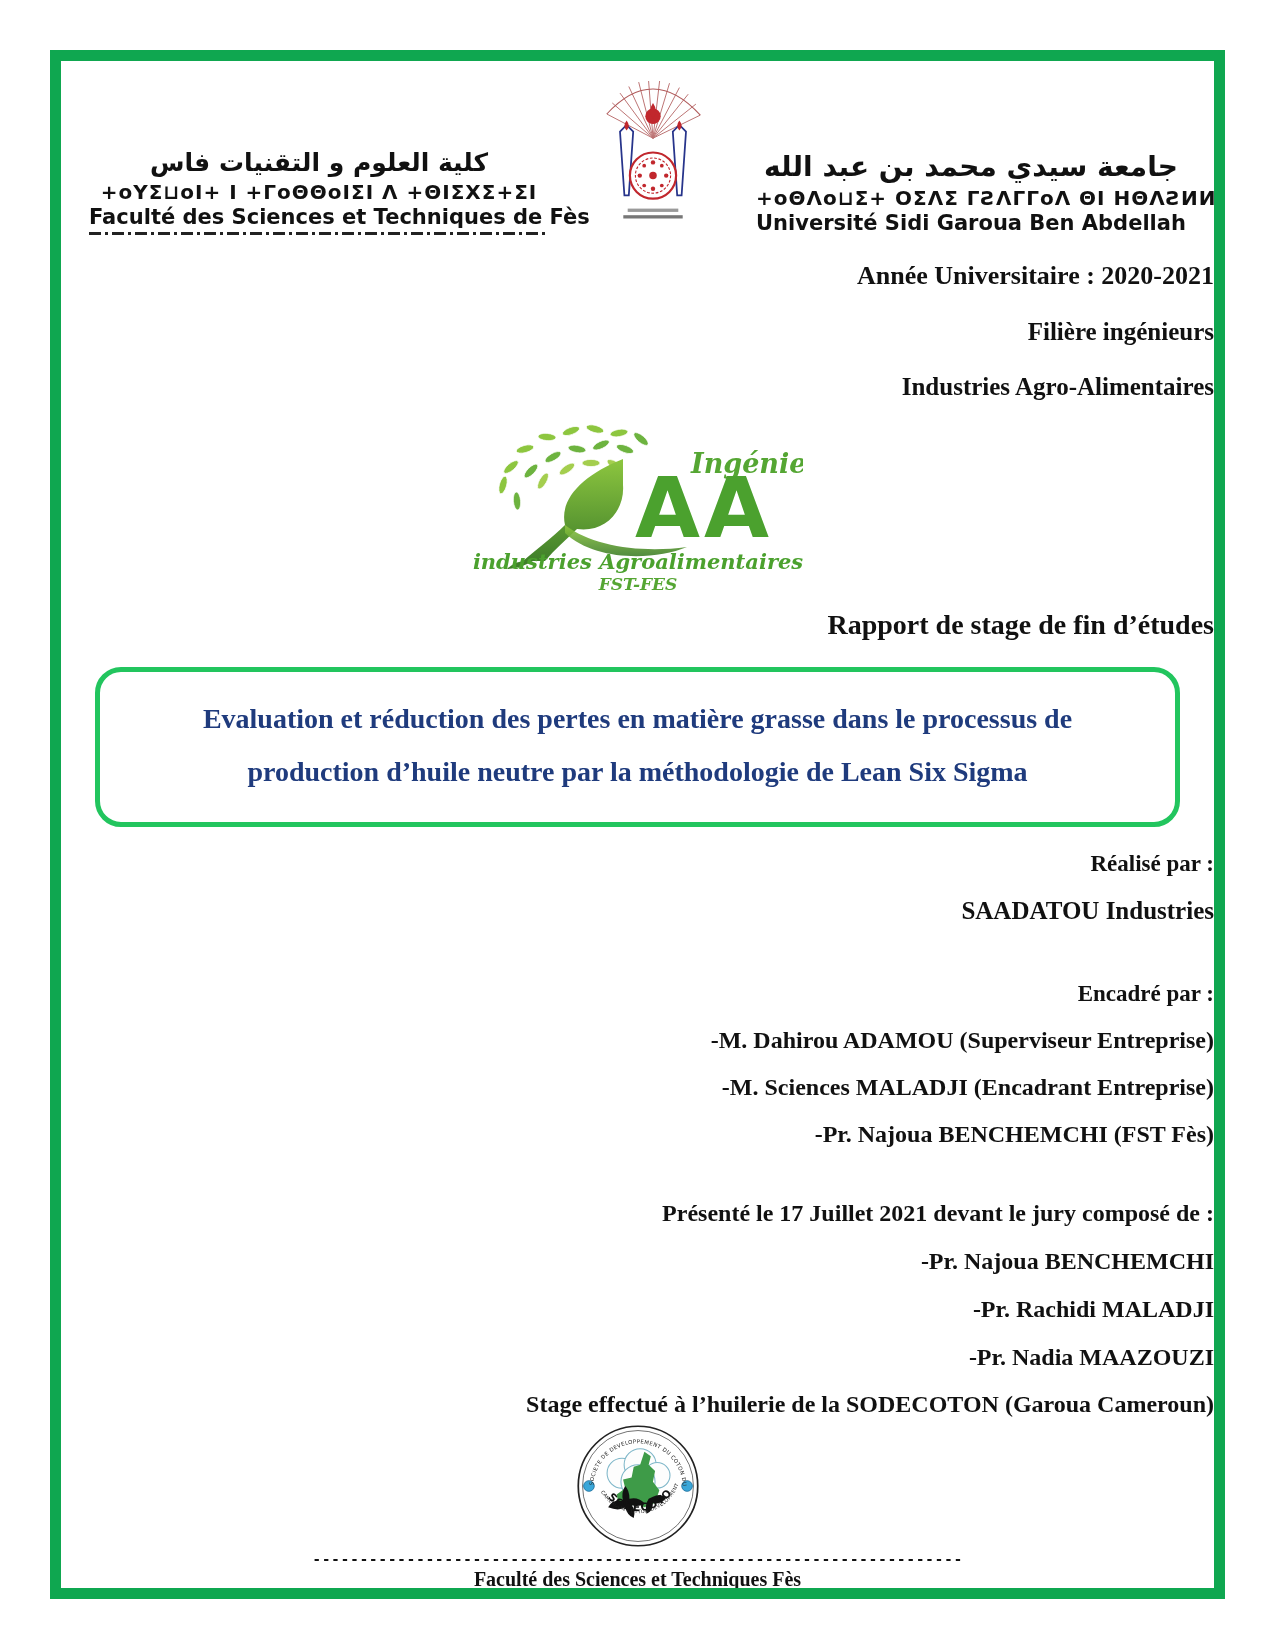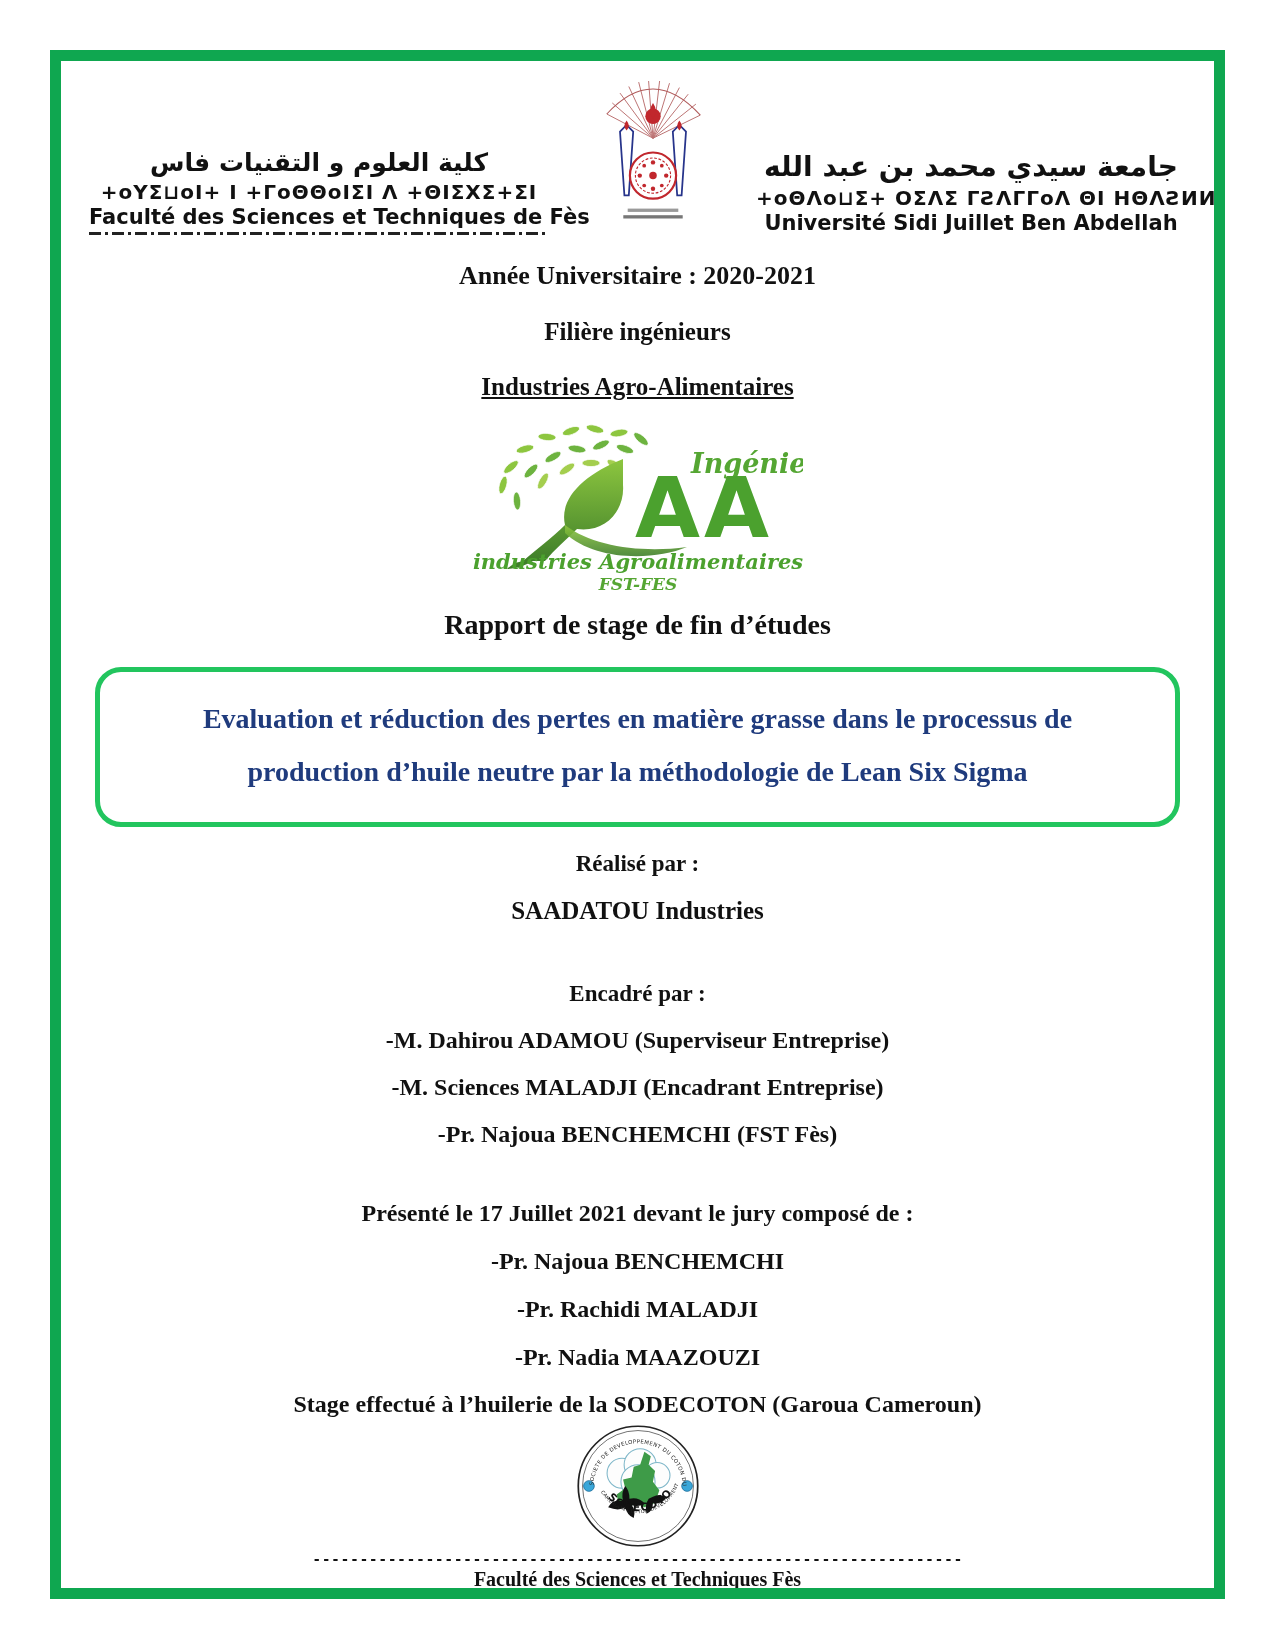--- a/index.html
+++ b/index.html
@@ -19,24 +19,24 @@
   .hdr-left{width:460px;text-align:center;font-family:"DejaVu Sans", sans-serif;}
   .hdr-right{width:430px;text-align:center;font-family:"DejaVu Sans", sans-serif;}
   .ar-line{font-weight:bold;font-size:25px;line-height:1.2;direction:rtl;}
   .tif-line{font-weight:bold;font-size:20px;letter-spacing:1px;margin-top:2px;white-space:nowrap;}
   .lat-line{font-weight:bold;font-size:21px;margin-top:1px;white-space:nowrap;}
   .dashdot{height:3px;margin-top:3px;
     background:repeating-linear-gradient(90deg,#222 0 12px,transparent 12px 16px,#222 16px 19px,transparent 19px 23px);}
   .emblem{width:110px;flex:0 0 auto;margin:0 4px;}
 
   
-  .cline{text-align:center;font-weight:bold;}
+  .cline{text-align:right;font-weight:bold;}
   .intro1{font-size:26px;margin-top:26px;}
   .intro2{font-size:25px;margin-top:27px;}
-  .intro3{font-size:25px;margin-top:27px;text-decoration:underline;}
+  .intro3{font-size:25px;margin-top:27px;}
   .report{font-size:28px;margin-top:14px;}
 
   
   .iaa{width:330px;margin:14px auto 0 auto;display:block;}
 
   
   .titlebox{
     margin:26px 34px 0 34px;border:5px solid #22c55e;border-radius:26px;
     padding:20px 14px 24px 14px;text-align:center;
     color:#1F3B7D;font-weight:bold;font-size:28px;line-height:1.9;
@@ -117,21 +117,21 @@
             <circle cx="58" cy="95" r="1.7"></circle>
       </g>
 
       <rect x="27" y="116" width="46" height="3" fill="#9a9a9a"></rect>
       <rect x="23" y="122" width="54" height="3" fill="#777"></rect>
     </svg>
 
     <div class="hdr-right">
       <div class="ar-line" style="font-size:28px">جامعة سيدي محمد بن عبد الله</div>
       <div class="tif-line">+oΘΛo⊔Σ+ ΟΣΛΣ ΓƧΛΓΓoΛ ΘI ΗΘΛƧИИoΦ</div>
-      <div class="lat-line">Université Sidi Juillet Ben Abdellah</div>
+      <div class="lat-line">Université Sidi Garoua Ben Abdellah</div>
     </div>
   </div>
 
   <div class="cline intro1">Année Universitaire : 2020-2021</div>
   <div class="cline intro2">Filière ingénieurs</div>
   <div class="cline intro3">Industries Agro-Alimentaires</div>
 
   <svg class="iaa" viewBox="0 0 330 180">
     <defs>
       <linearGradient id="gtrunk" x1="0" y1="0" x2="0" y2="1">

